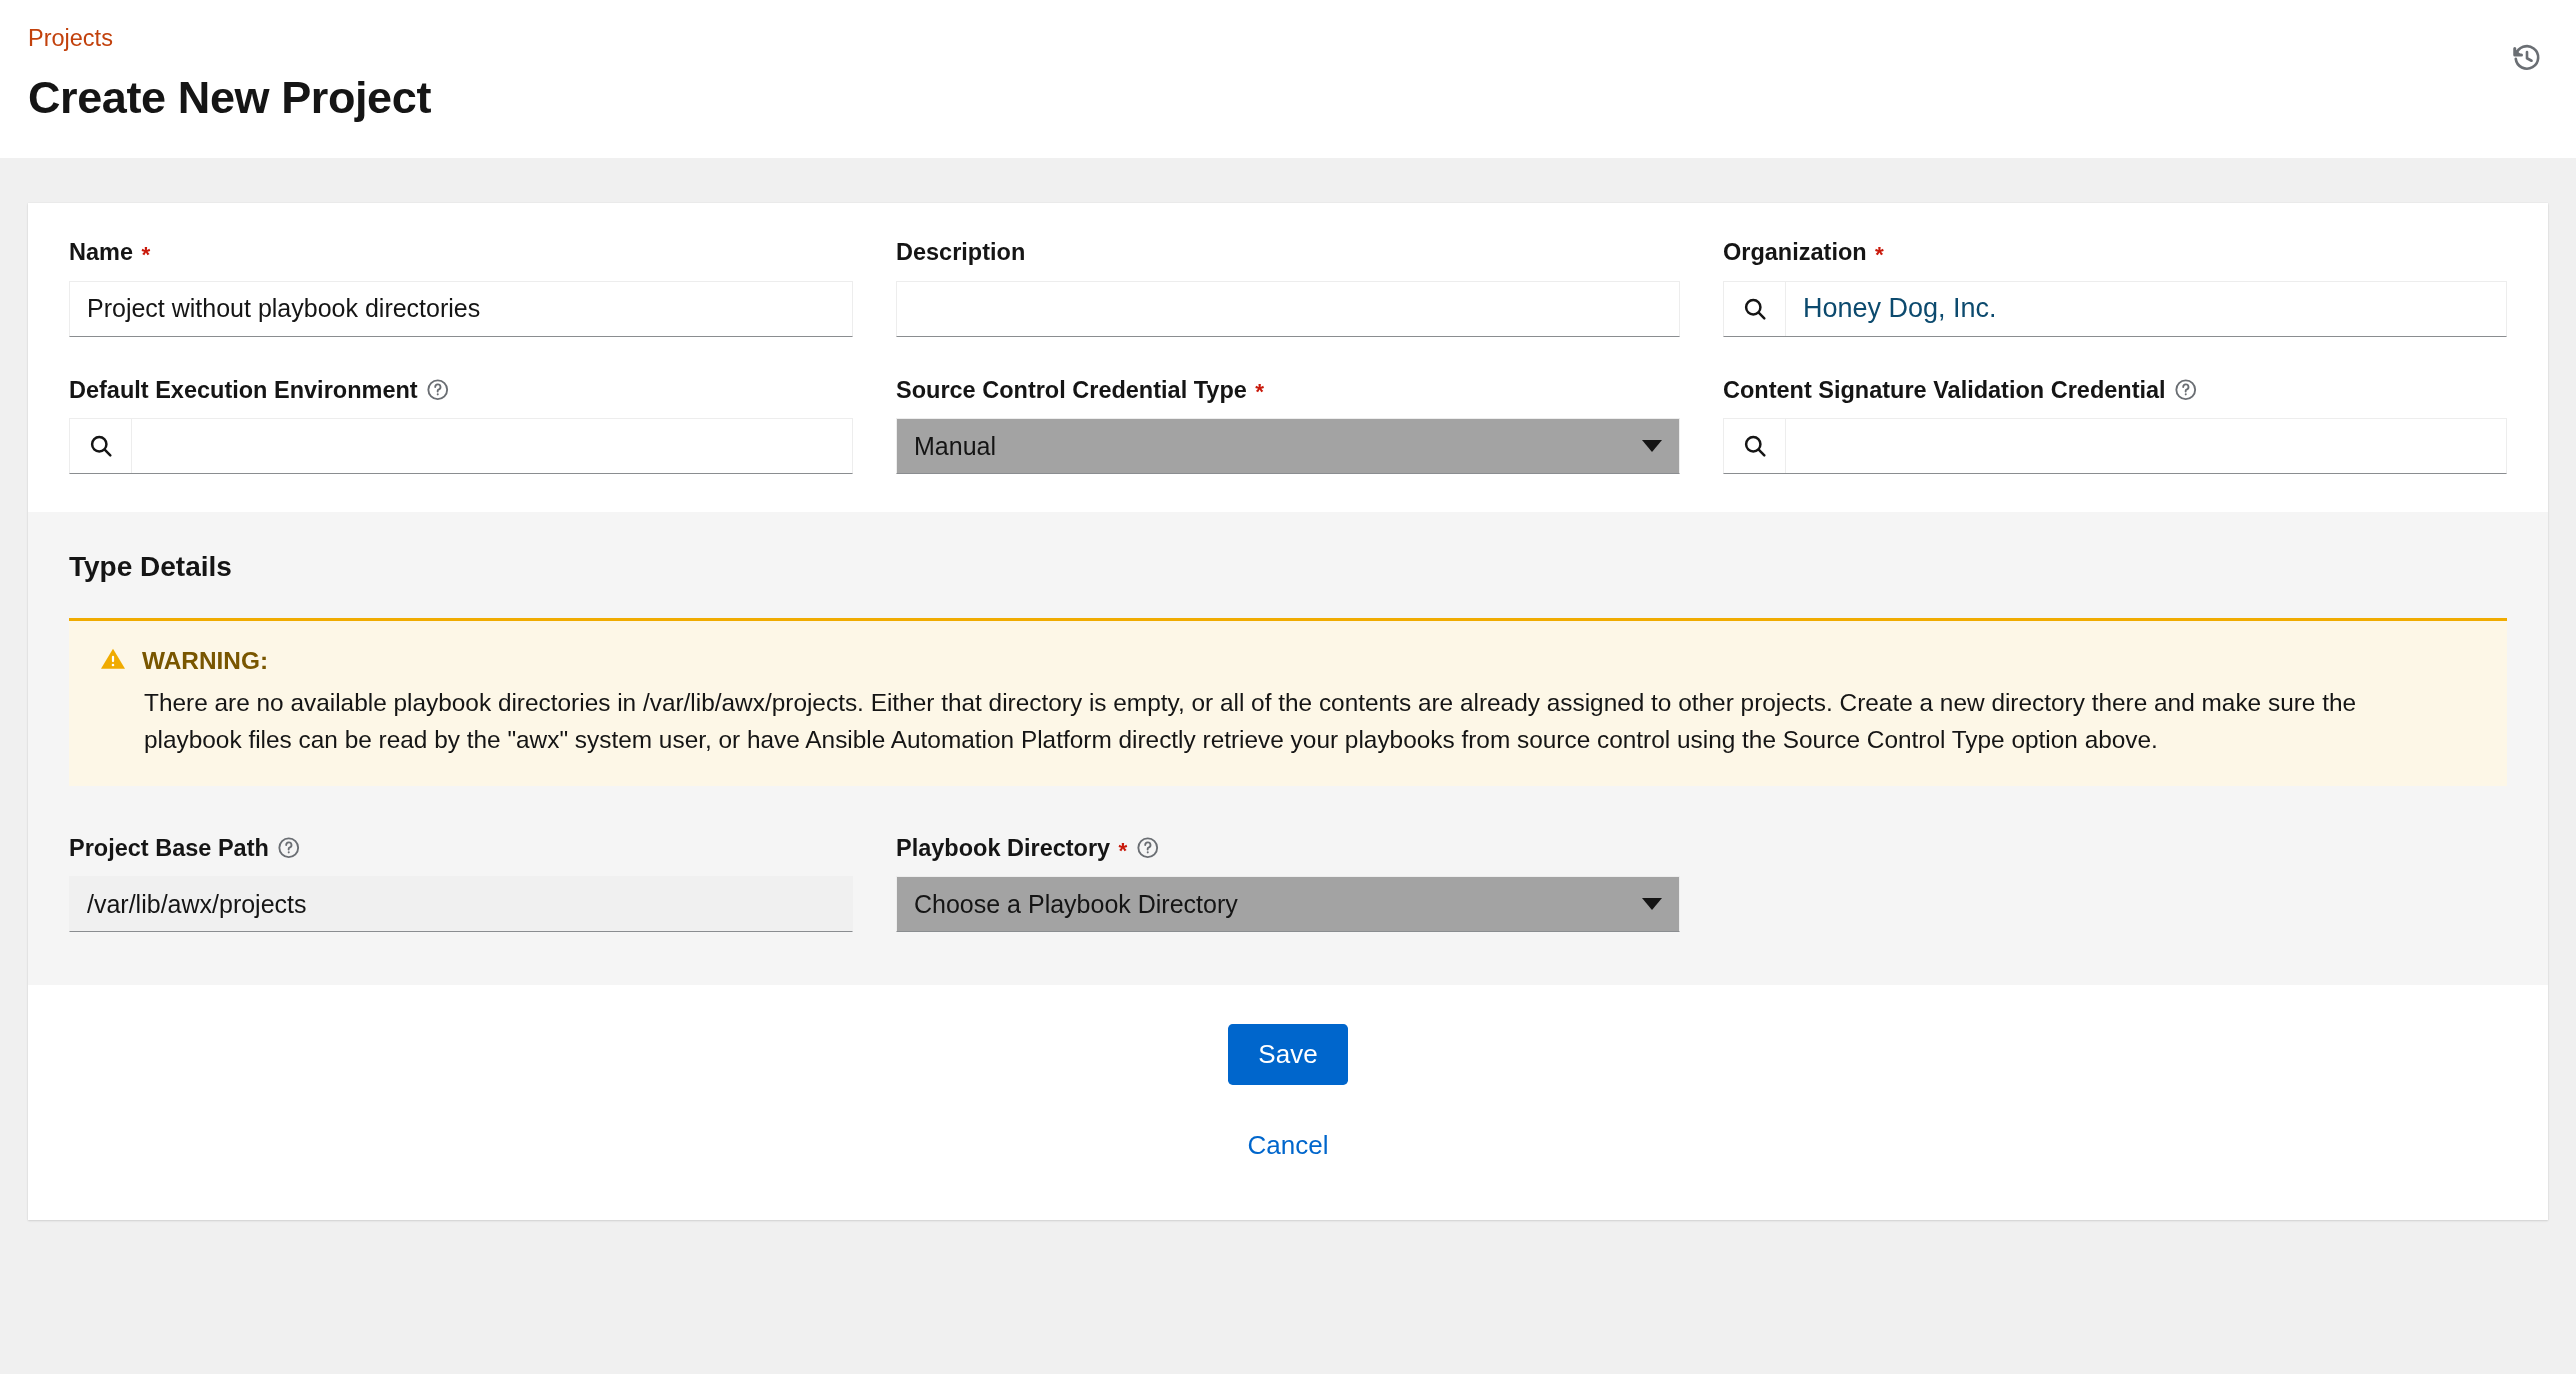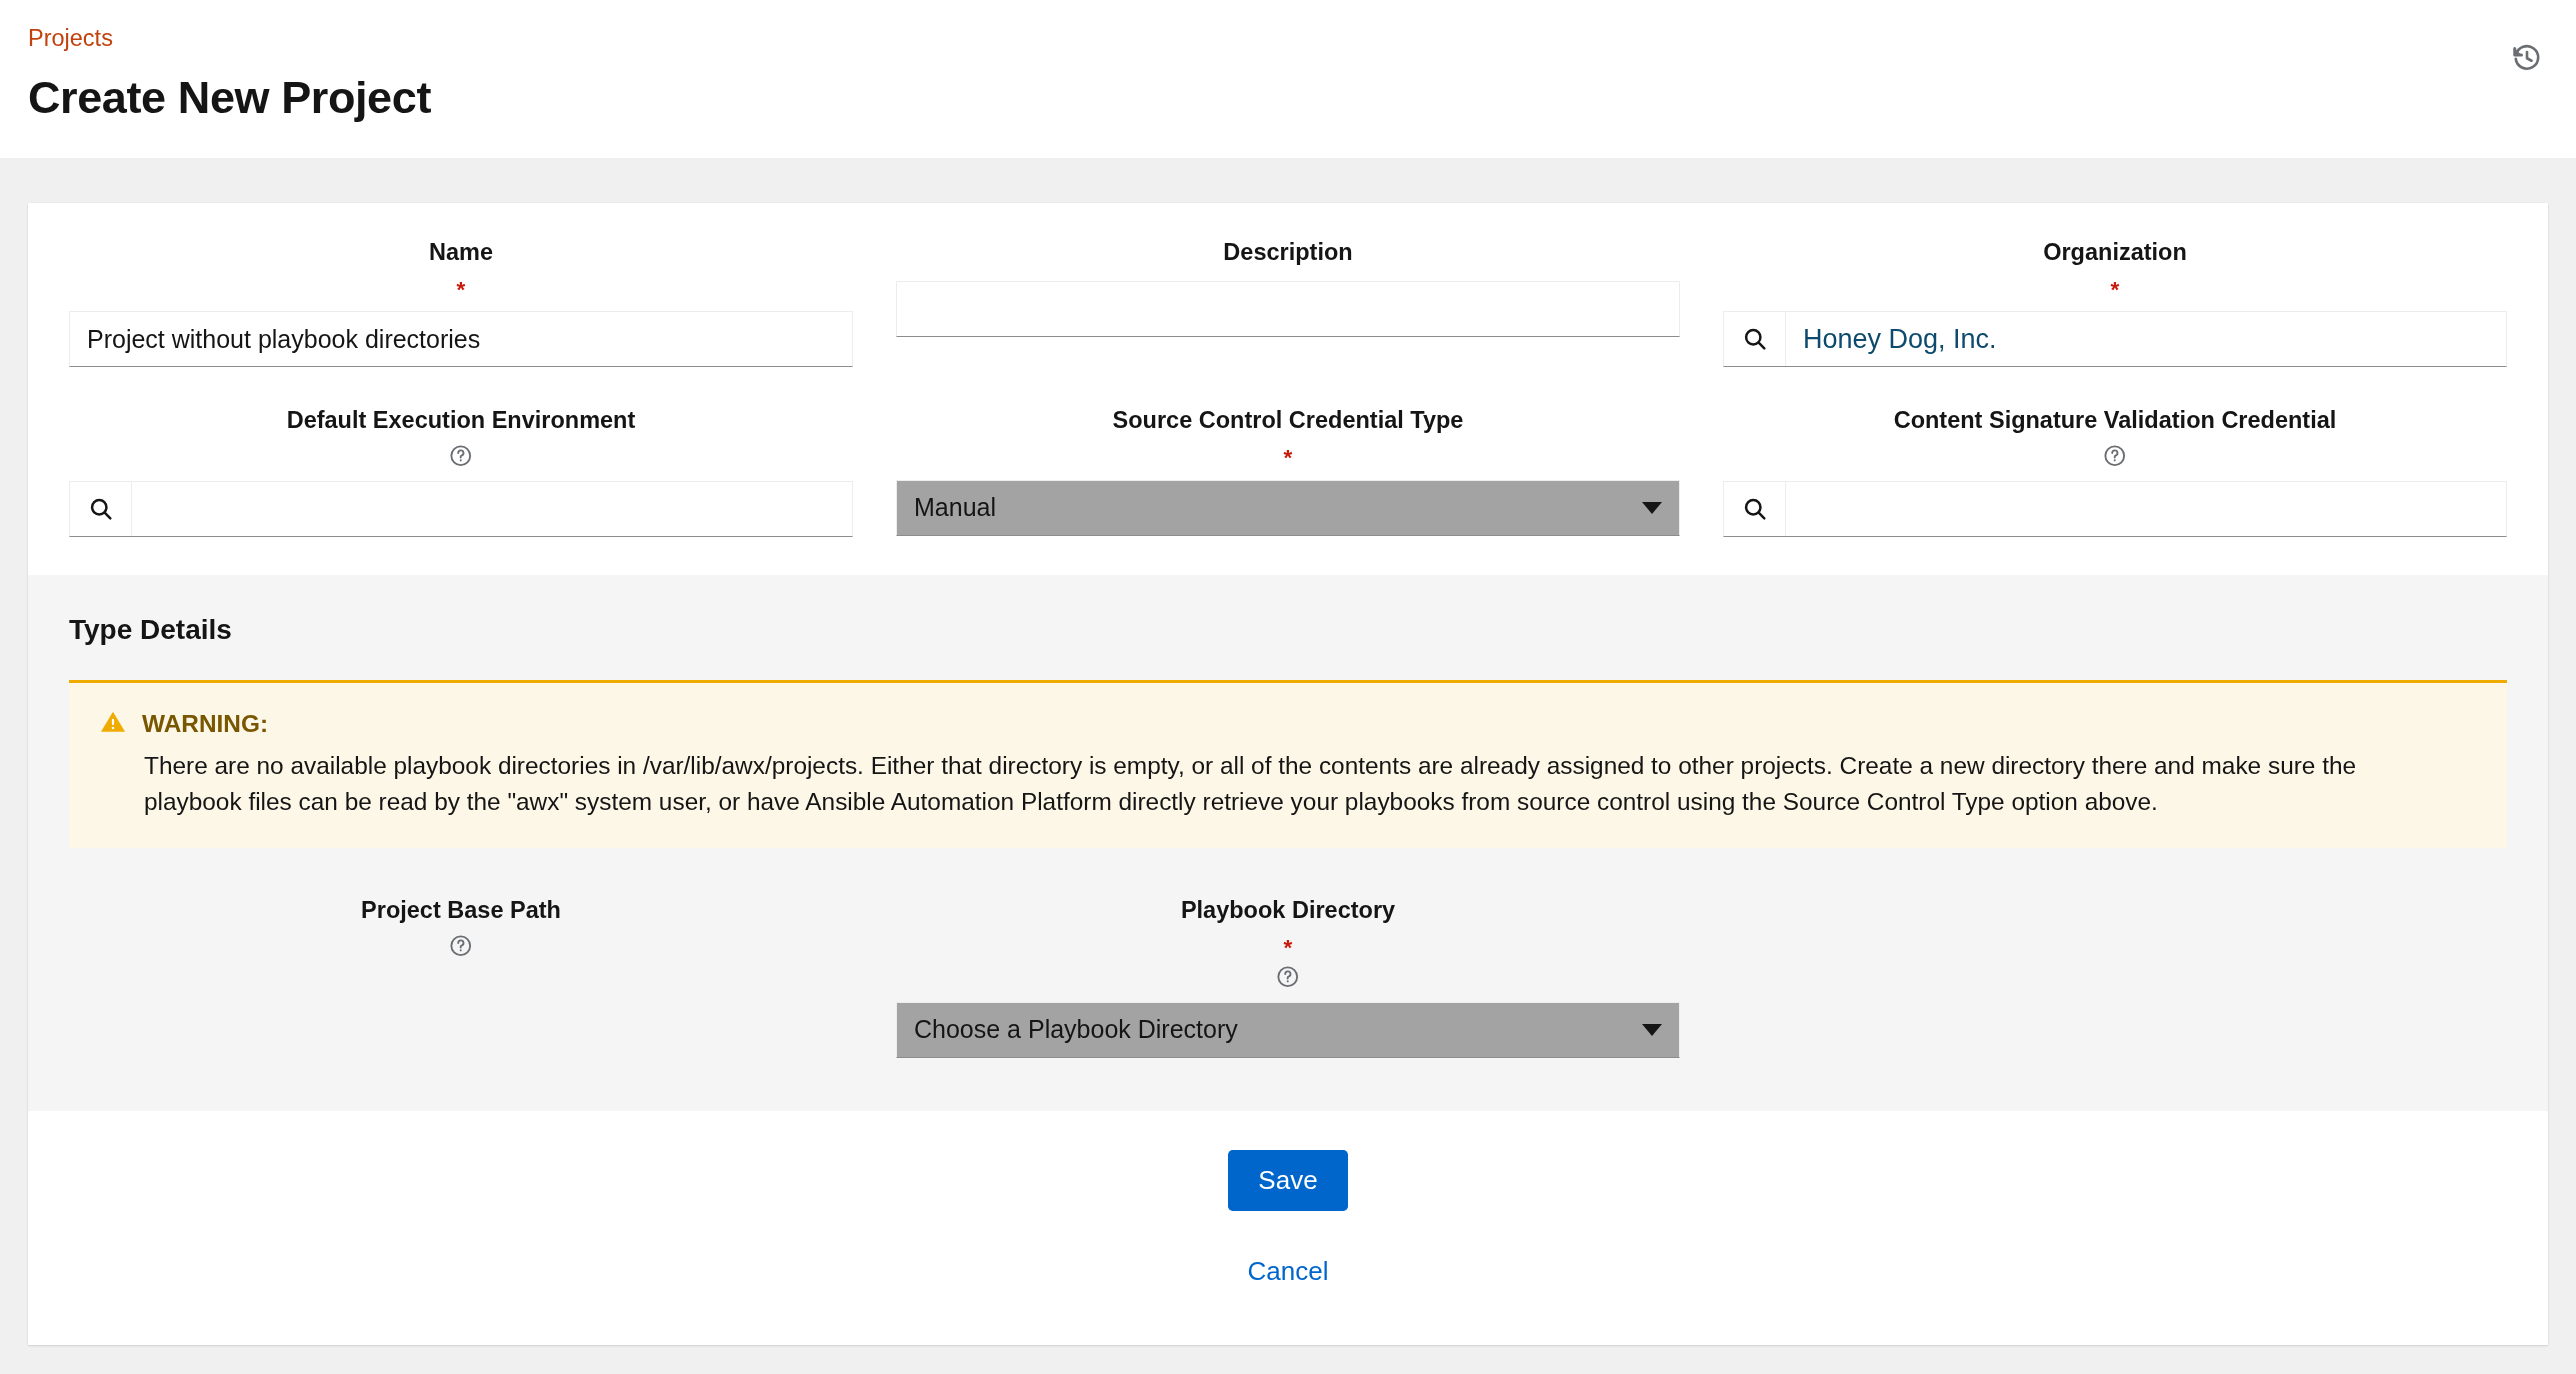--- a/index.html
+++ b/index.html
@@ -74,21 +74,20 @@
   .field { min-width: 0; }
   .field-label {
     font-size: 23.5px;
     font-weight: 700;
     color: #151515;
     display: flex;
     align-items: center;
     gap: 8.4px;
     margin-bottom: 13px;
     line-height: 1.3;
-    flex-direction: column;
   }
   .req {
     color: #c9190b;
     font-weight: 700;
     font-size: 22.5px;
     line-height: 1;
     position: relative;
     top: 2.8px;
   }
   .help-icon {
@@ -387,20 +386,21 @@
         <div class="field-label">
           <span>Project Base Path</span>
           <span class="help-icon">
             <svg width="23.5" height="23.5" viewBox="0 0 24 24" fill="none" stroke="#6a6e73" stroke-width="1.9">
               <circle cx="12" cy="12" r="9.6"></circle>
               <path d="M9.4 9.2a2.7 2.7 0 1 1 3.3 2.7c-.6.2-.8.7-.8 1.3v.6" stroke-linecap="round"></path>
               <circle cx="12" cy="16.7" r="1.05" fill="#6a6e73" stroke="none"></circle>
             </svg>
           </span>
         </div>
+        <div class="input disabled">/var/lib/awx/projects</div>
       </div>
 
       <div class="field">
         <div class="field-label">
           <span>Playbook Directory</span>
           <span class="req">*</span>
           <span class="help-icon">
             <svg width="23.5" height="23.5" viewBox="0 0 24 24" fill="none" stroke="#6a6e73" stroke-width="1.9">
               <circle cx="12" cy="12" r="9.6"></circle>
               <path d="M9.4 9.2a2.7 2.7 0 1 1 3.3 2.7c-.6.2-.8.7-.8 1.3v.6" stroke-linecap="round"></path>

